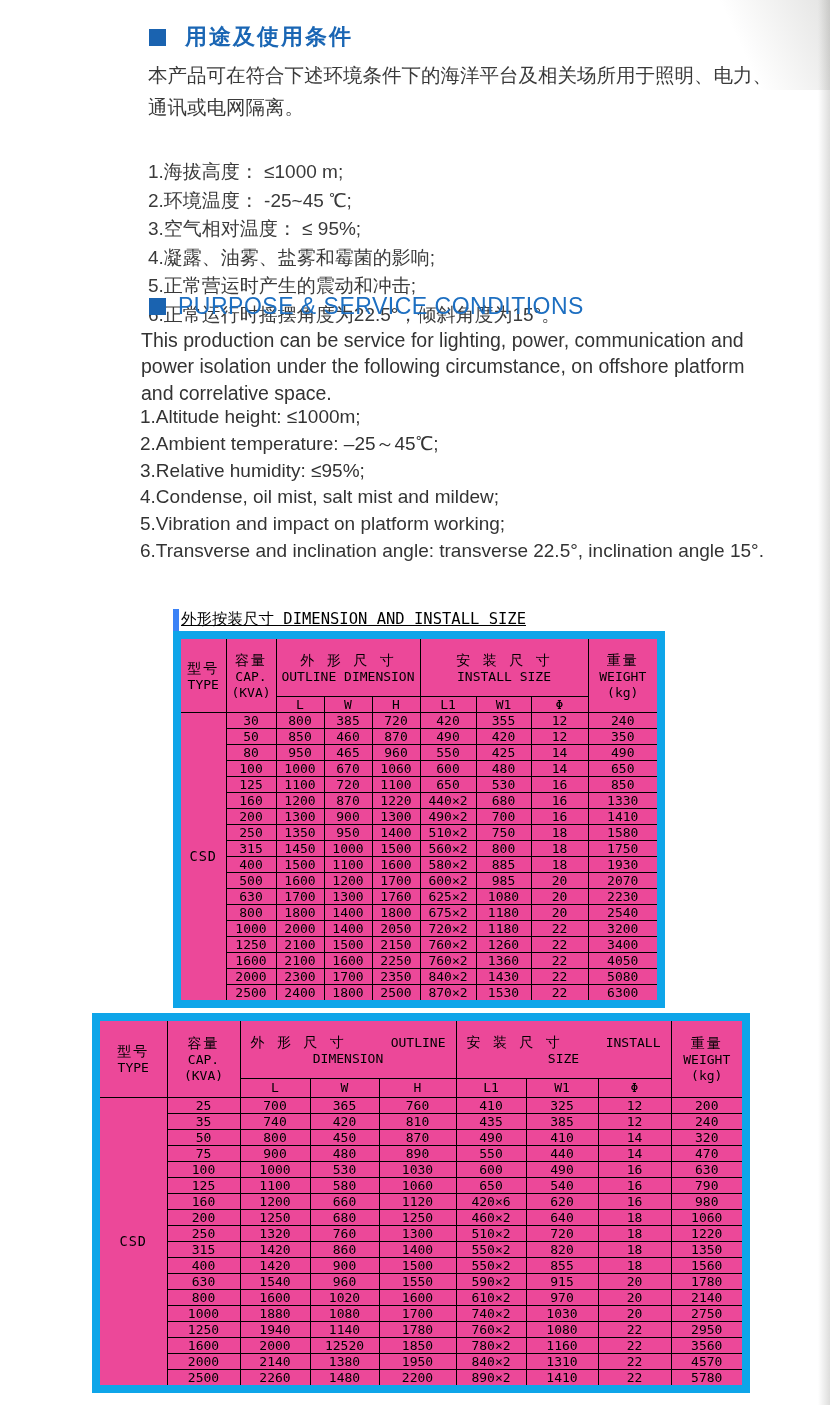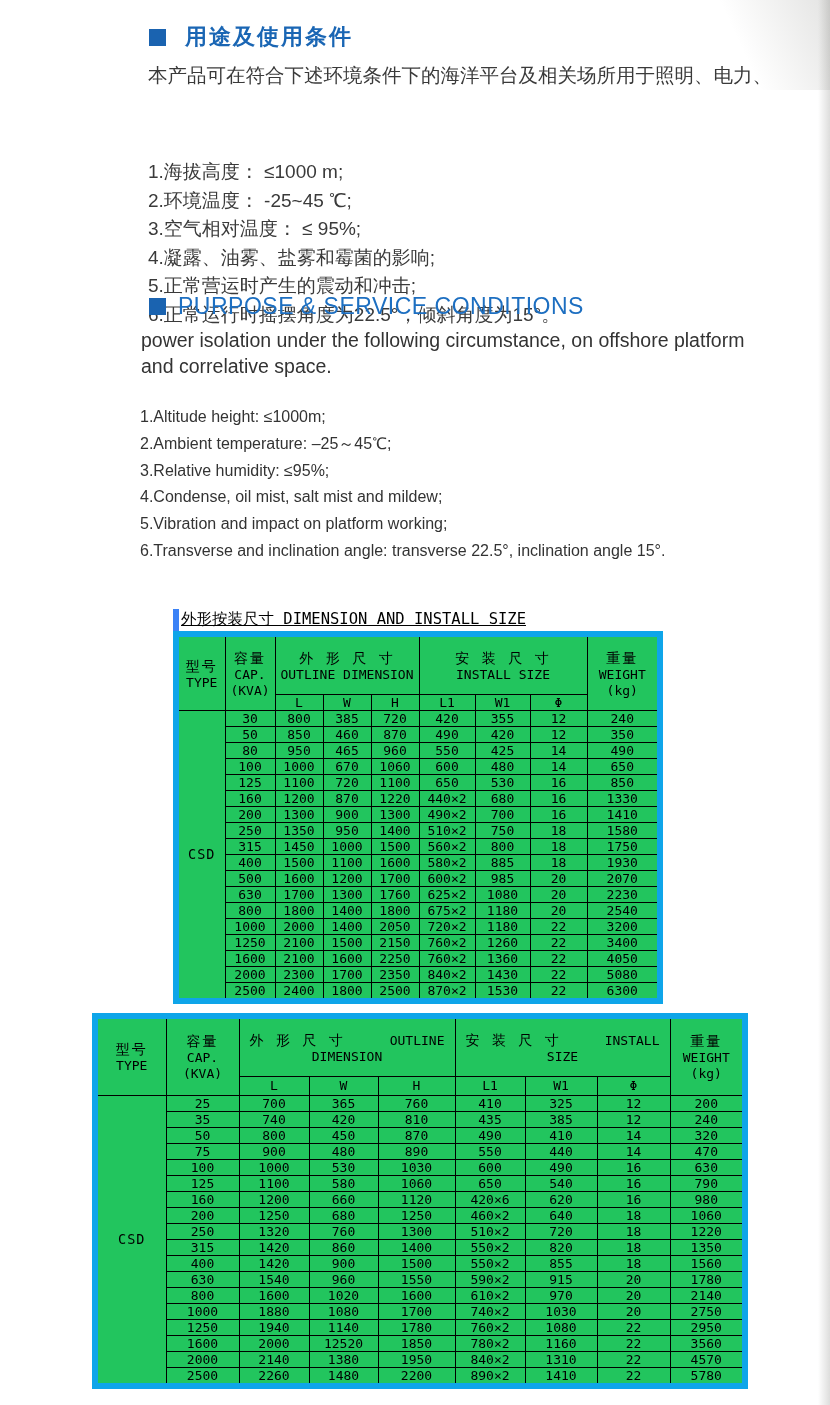--- a/index.html
+++ b/index.html
@@ -25,38 +25,38 @@
   .sq{width:17px;height:17px;background:#1a63b0;flex:0 0 auto;}
   .h-cn{left:149px;top:22px;gap:19px;}
   .h-cn .htext{font-size:22px;font-weight:bold;color:#1a66b4;letter-spacing:2px;}
   .h-en{left:149px;top:293px;gap:12px;}
   .h-en .htext{font-size:23px;font-weight:normal;color:#1d6fc1;letter-spacing:.5px;}
   
   .tline{white-space:nowrap;}
   .cn-intro{position:absolute;left:148px;top:60px;font-size:19.5px;line-height:31.5px;color:#3a3a3a;}
   .cn-list{position:absolute;left:148px;top:114px;font-size:19px;line-height:28.6px;color:#3a3a3a;margin-top:44px;}
   .en-intro{position:absolute;left:141px;top:327px;font-size:19.5px;line-height:26.3px;color:#333;}
-  .en-list{position:absolute;left:140px;top:404px;font-size:16px;line-height:26.8px;color:#333;}
+  .en-list{position:absolute;left:140px;top:404px;font-size:19px;line-height:26.8px;color:#333;}
   
   .tblock{position:absolute;}
   .t1{left:173px;top:609px;}
   .t2{left:92px;top:1013px;}
   .t1title{
     font-family:"DejaVu Sans Mono", monospace;
     font-size:15.5px;color:#000;
     text-decoration:underline;
     white-space:nowrap;
     height:22px;line-height:20px;
     border-left:6px solid #3b82f6;
     padding-left:2px;
   }
   table{
-    border-collapse:collapse;table-layout:fixed;background:#22c55e;
+    border-collapse:collapse;table-layout:fixed;background:#ec4899;
     font-family:"DejaVu Sans Mono", monospace;color:#000;
-    border:6px solid #0ea5e9;
+    border:8px solid #0ea5e9;
   }
   .t1 table{width:484px;}
   .t2 table{width:650px;}
   th,td{border:1px solid #000;text-align:center;vertical-align:middle;padding:0;font-weight:normal;}
   thead .main th{height:57px;}
   thead .subrow th{height:15px;font-size:13px;line-height:15px;}
   .t2 thead .subrow th{height:18px;line-height:18px;}
   tbody td{height:15px;font-size:13px;line-height:15px;white-space:nowrap;overflow:hidden;}
   .cellcn{font-size:14px;letter-spacing:2px;line-height:18px;display:block;}
   .cellen{font-size:13px;letter-spacing:0;line-height:16px;display:block;}
@@ -70,35 +70,37 @@
 <div class="page">
   <div class="corner-tr"></div>
   <div class="edge-right"></div>
 
   <div class="heading h-cn">
     <span class="sq"></span>
     <span class="htext">用途及使用条件</span>
   </div>
   <div class="cn-intro">
     <div class="tline">本产品可在符合下述环境条件下的海洋平台及相关场所用于照明、电力、</div>
+    <div class="tline">通讯或电网隔离。</div>
   </div>
   <div class="cn-list">
     <div class="tline">1.海拔高度： ≤1000 m;</div>
     <div class="tline">2.环境温度： -25~45 ℃;</div>
     <div class="tline">3.空气相对温度： ≤ 95%;</div>
     <div class="tline">4.凝露、油雾、盐雾和霉菌的影响;</div>
     <div class="tline">5.正常营运时产生的震动和冲击;</div>
     <div class="tline">6.正常运行时摇摆角度为22.5°，倾斜角度为15°。</div>
   </div>
 
   <div class="heading h-en">
     <span class="sq"></span>
     <span class="htext">PURPOSE &amp; SERVICE CONDITIONS</span>
   </div>
   <div class="en-intro">
+    <div class="tline">This production can be service for lighting, power, communication and</div>
     <div class="tline">power isolation under the following circumstance, on offshore platform</div>
     <div class="tline">and correlative space.</div>
   </div>
   <div class="en-list">
     <div class="tline">1.Altitude height: ≤1000m;</div>
     <div class="tline">2.Ambient temperature: –25～45℃;</div>
     <div class="tline">3.Relative humidity: ≤95%;</div>
     <div class="tline">4.Condense, oil mist, salt mist and mildew;</div>
     <div class="tline">5.Vibration and impact on platform working;</div>
     <div class="tline">6.Transverse and inclination angle: transverse 22.5°, inclination angle 15°.</div>

